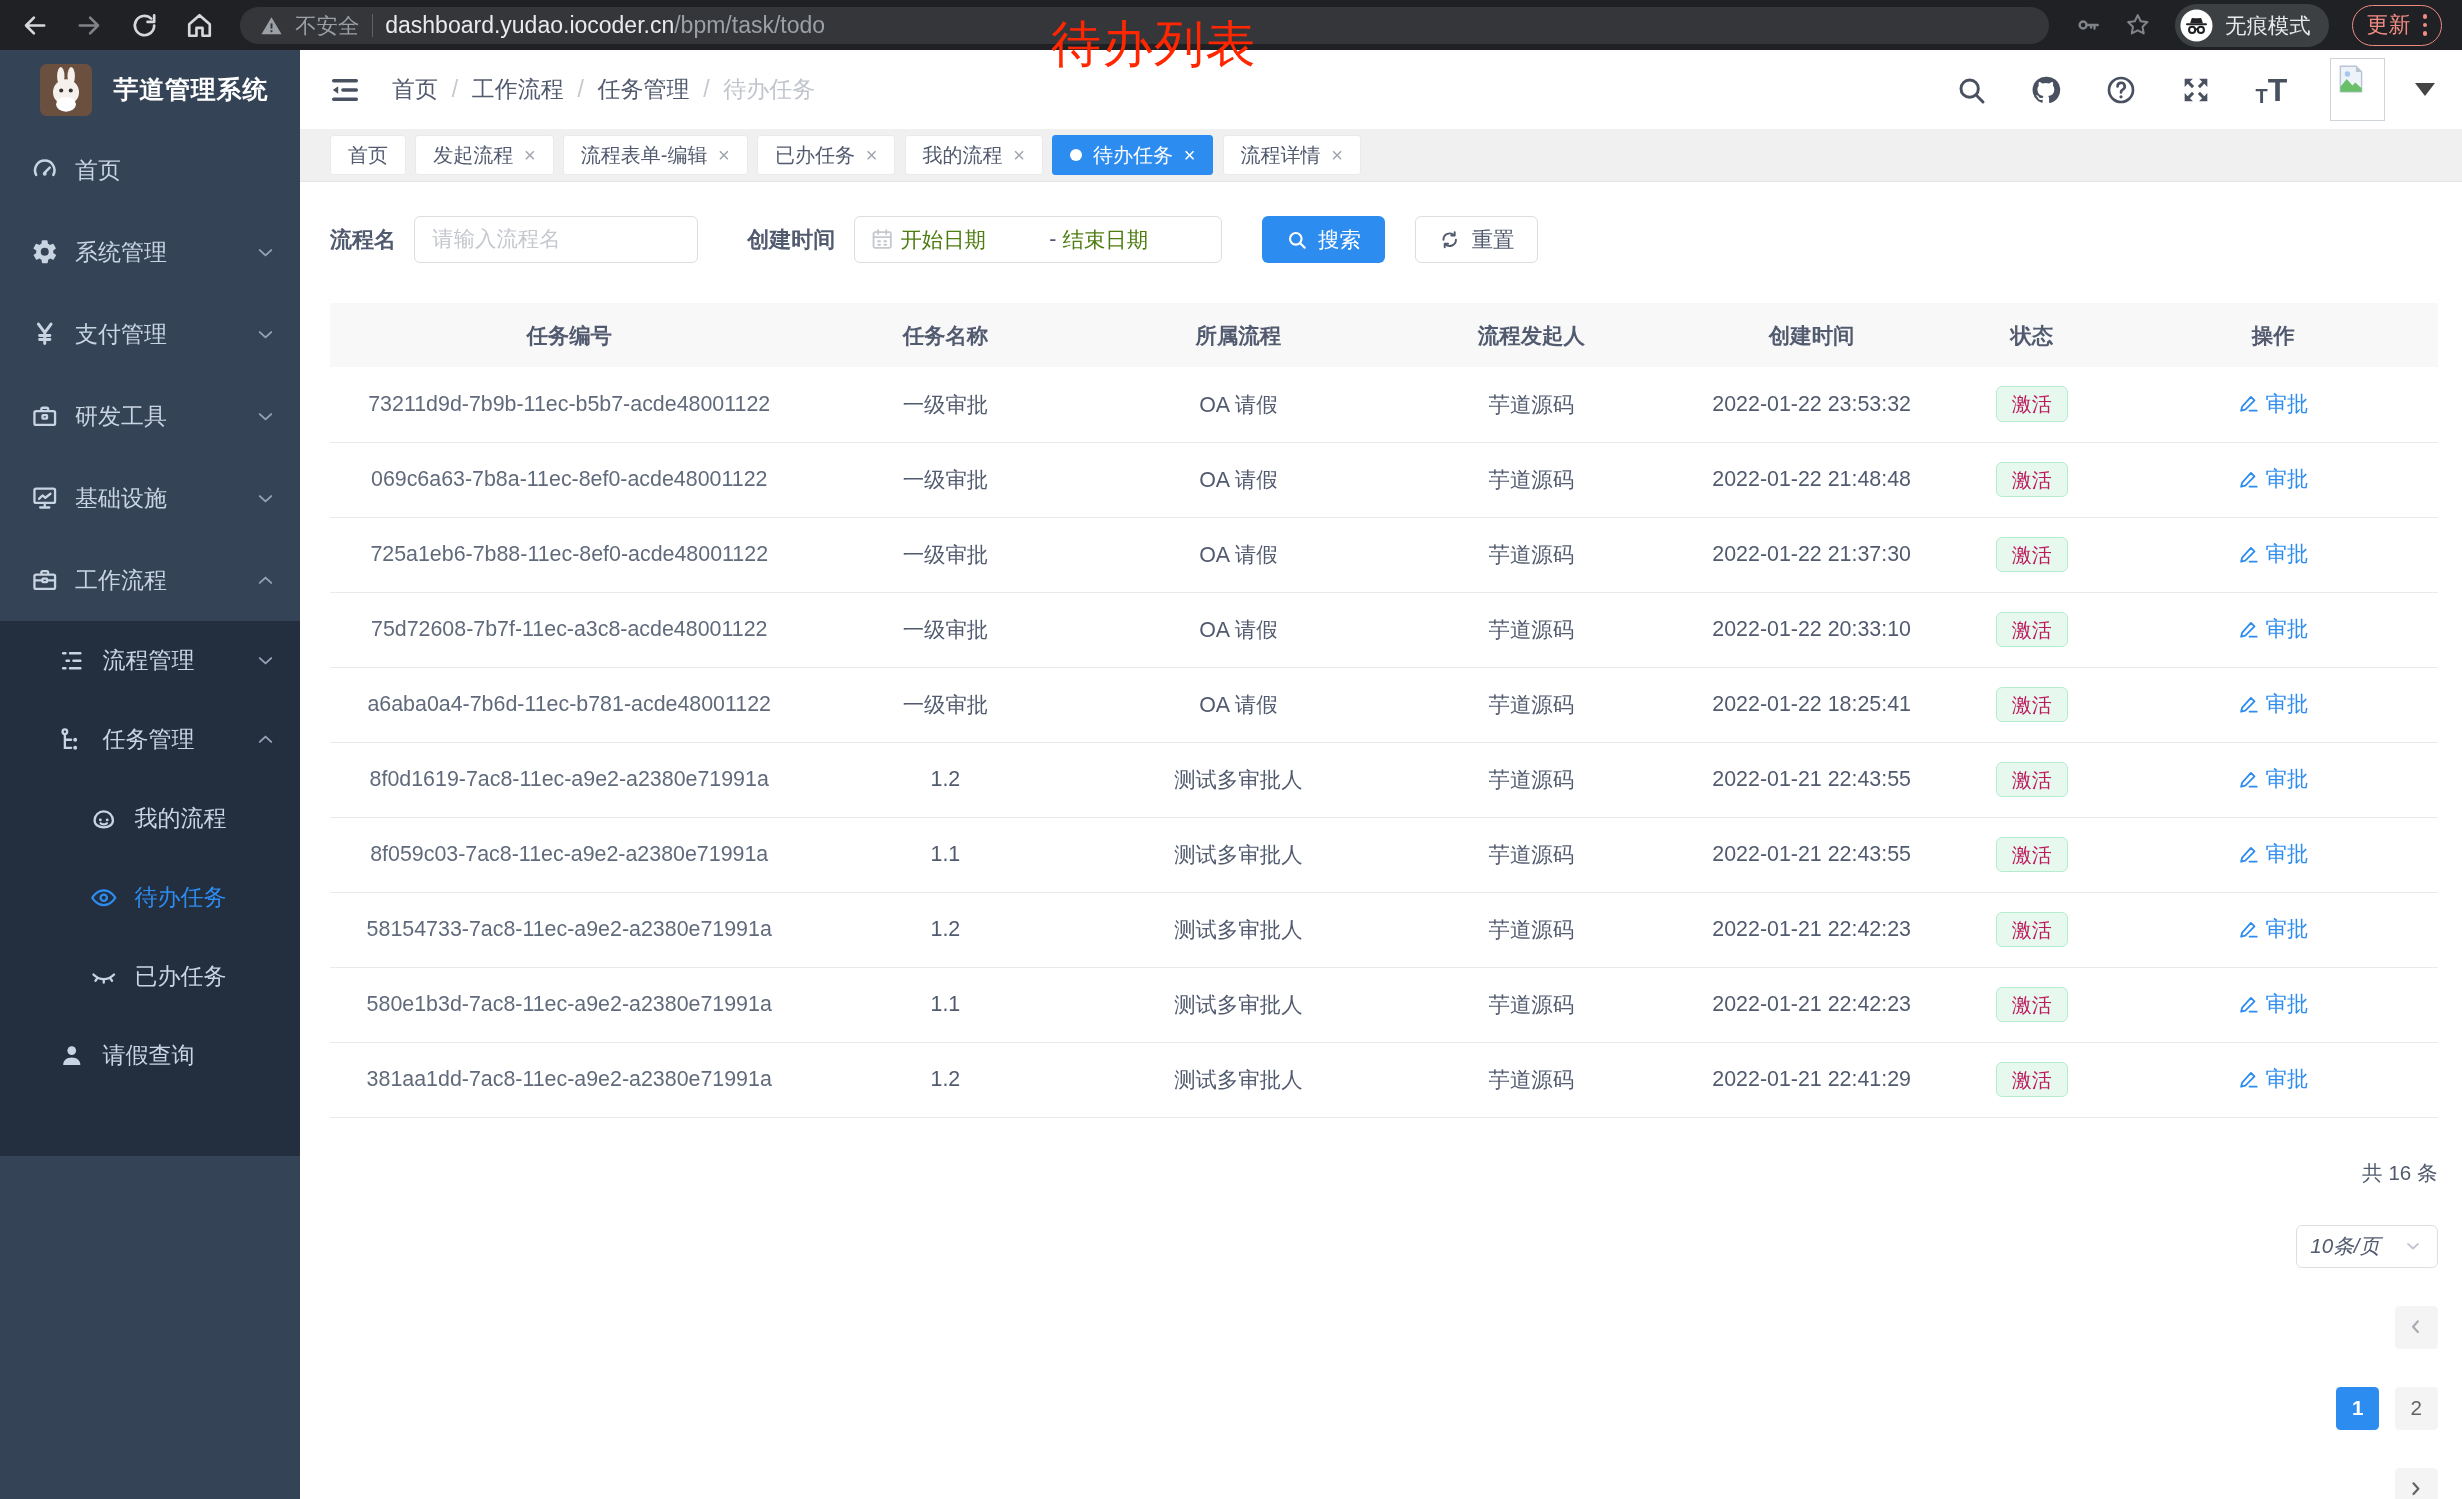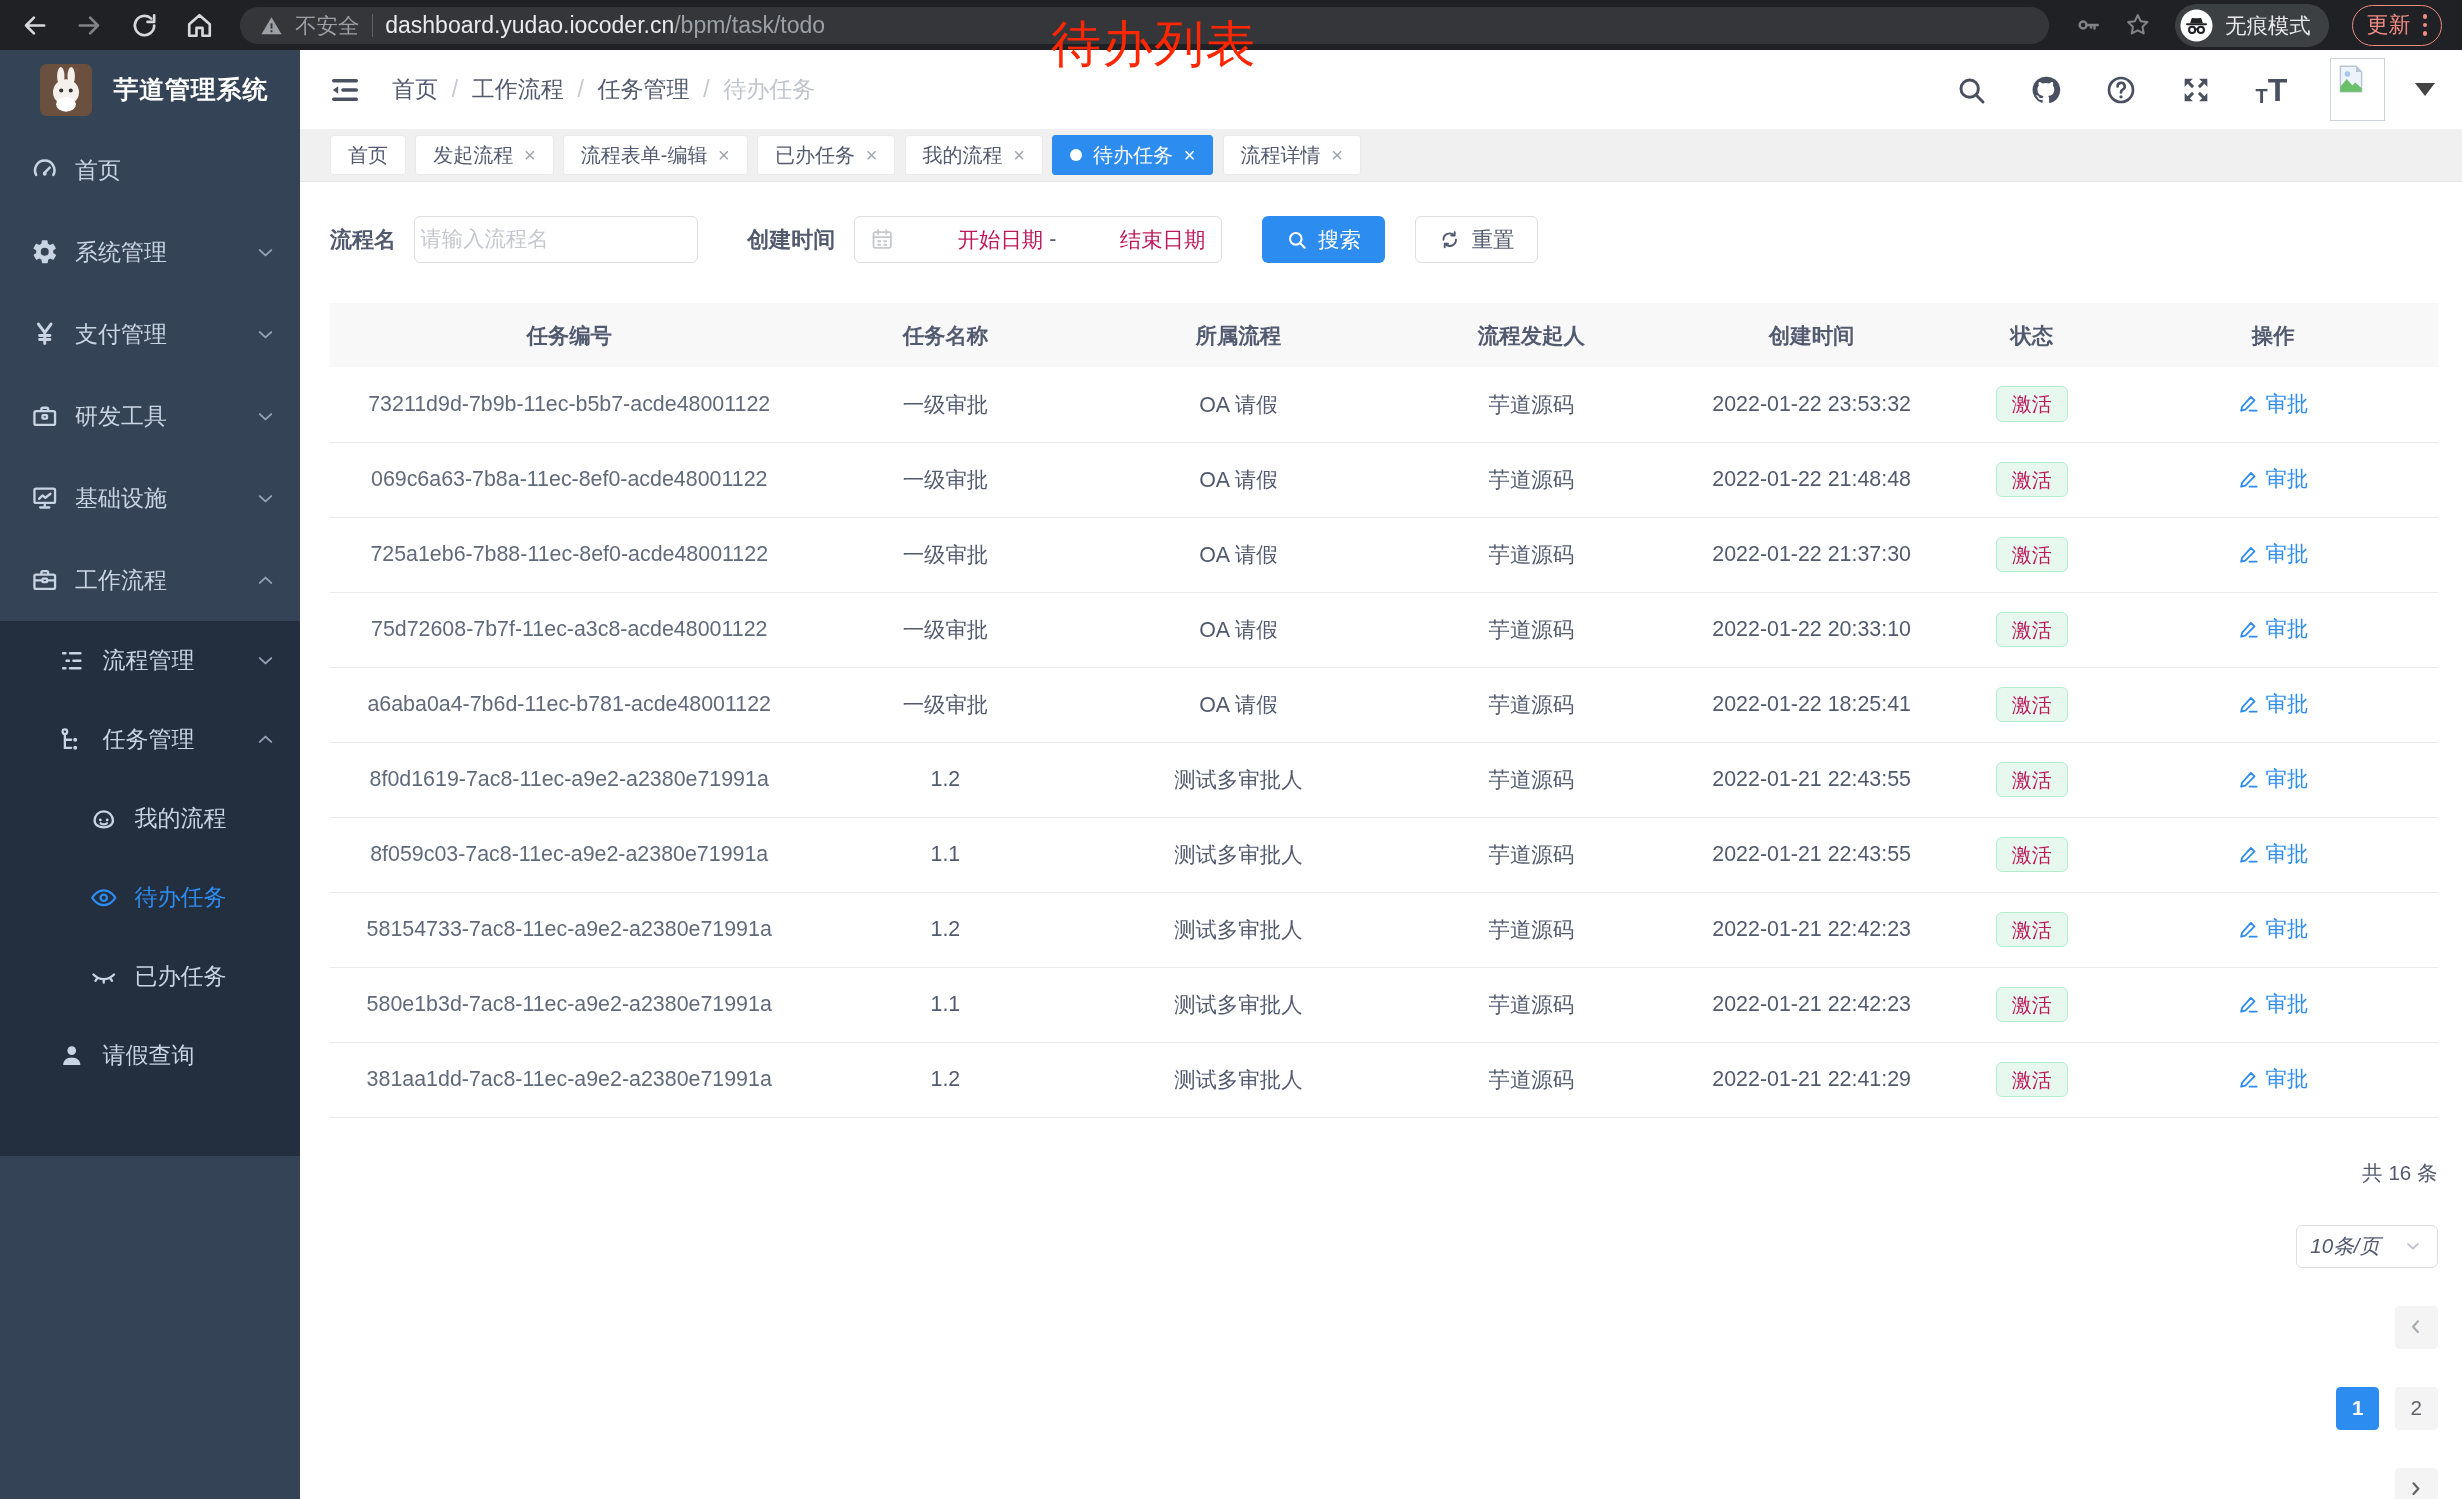--- a/index.html
+++ b/index.html
@@ -68,25 +68,25 @@
   .tab.active { background:#2d8cf0; border-color:#2d8cf0; color:#fff; }
   .tab.active .x { color:#fff; }
   .tab .dot { width:12.2px; height:12.2px; border-radius:50%; background:#fff; }
 
   .content { padding:34px 24.4px 0 30px; }
 
   
   .filter-row { display:flex; align-items:center; }
   .f-label { font-size:22px; font-weight:600; color:#515a6e; margin-right:18.3px; white-space:nowrap; }
   .f-label.second { margin-left:49px; }
-  .text-input { width:284px; height:47px; border:1.5px solid #dcdee2; border-radius:6.1px; padding:0 5px; font-size:21.4px; color:#515a6e; font-family:inherit; outline:none; background:#fff; }
+  .text-input { width:284px; height:47px; border:1.5px solid #dcdee2; border-radius:6.1px; padding:0 17px; font-size:21.4px; color:#515a6e; font-family:inherit; outline:none; background:#fff; }
   .text-input::placeholder { color:#c5c8ce; }
   .date-range { width:368px; height:47px; border:1.5px solid #dcdee2; border-radius:6.1px; display:flex; align-items:center; padding:0 15.3px; gap:6.1px; }
   .date-range .cal { width:24.4px; height:24.4px; color:#c5c8ce; flex:none; }
-  .date-ph { flex:1; text-align:right; font-size:21.4px; color:#be185d; }
+  .date-ph { flex:1; text-align:left; font-size:21.4px; color:#4d7c0f; }
   .date-sep { color:#515a6e; font-size:21.4px; }
   .btn { height:47px; border-radius:6.1px; display:inline-flex; align-items:center; gap:11px; padding:0 23px; font-size:21.4px; cursor:pointer; border:1.5px solid transparent; }
   .btn .bic { width:21.4px; height:21.4px; }
   .btn-primary { background:#2d8cf0; color:#fff; margin-left:40px; }
   .btn-default { background:#fff; color:#515a6e; border-color:#dcdee2; margin-left:30.5px; }
 
   
   table.grid { width:100%; border-collapse:collapse; margin-top:40px; table-layout:fixed; }
   .grid th { height:64px; background:#f8f8f9; color:#515a6e; font-size:21.4px; font-weight:700; text-align:center; }
   .grid td { height:75px; border-bottom:1.5px solid #e8eaec; font-size:21.4px; color:#515a6e; text-align:center; white-space:nowrap; }

